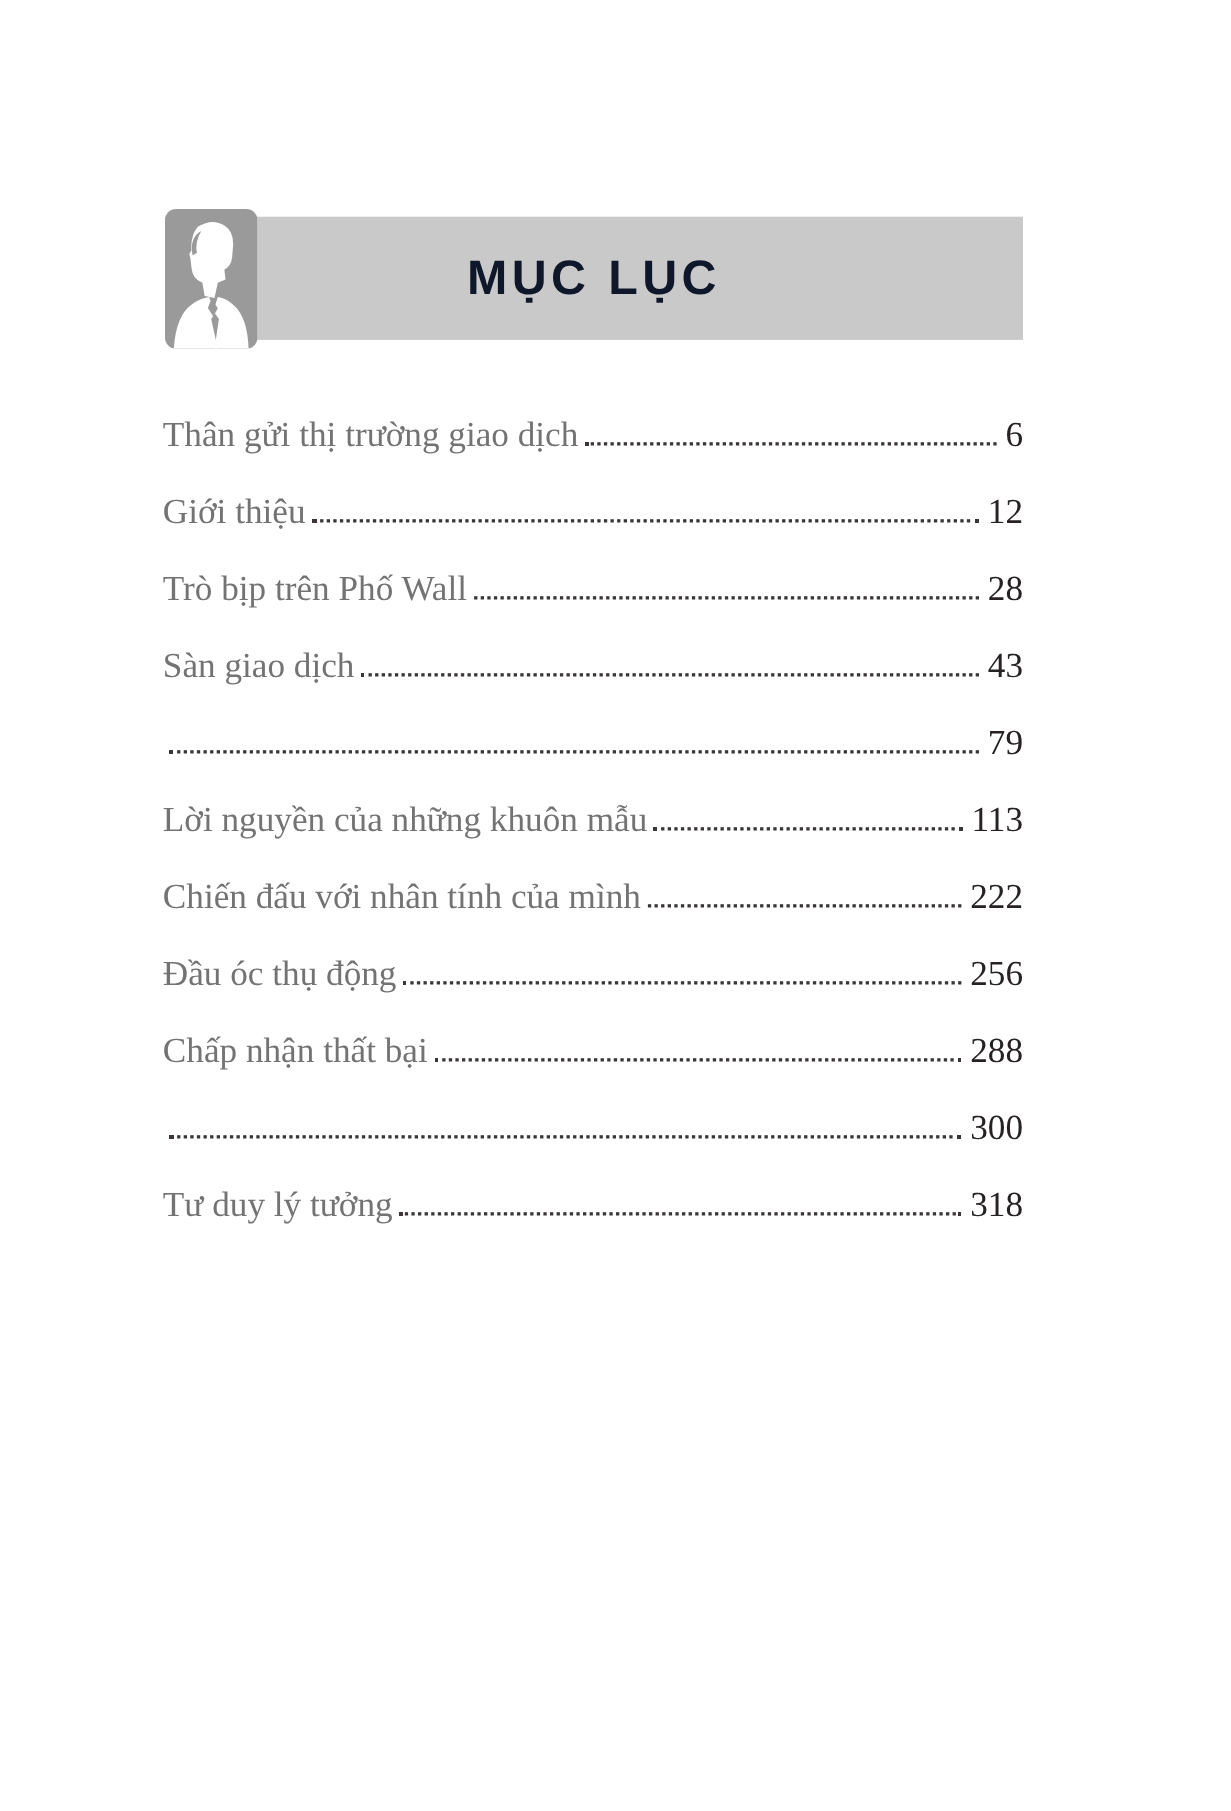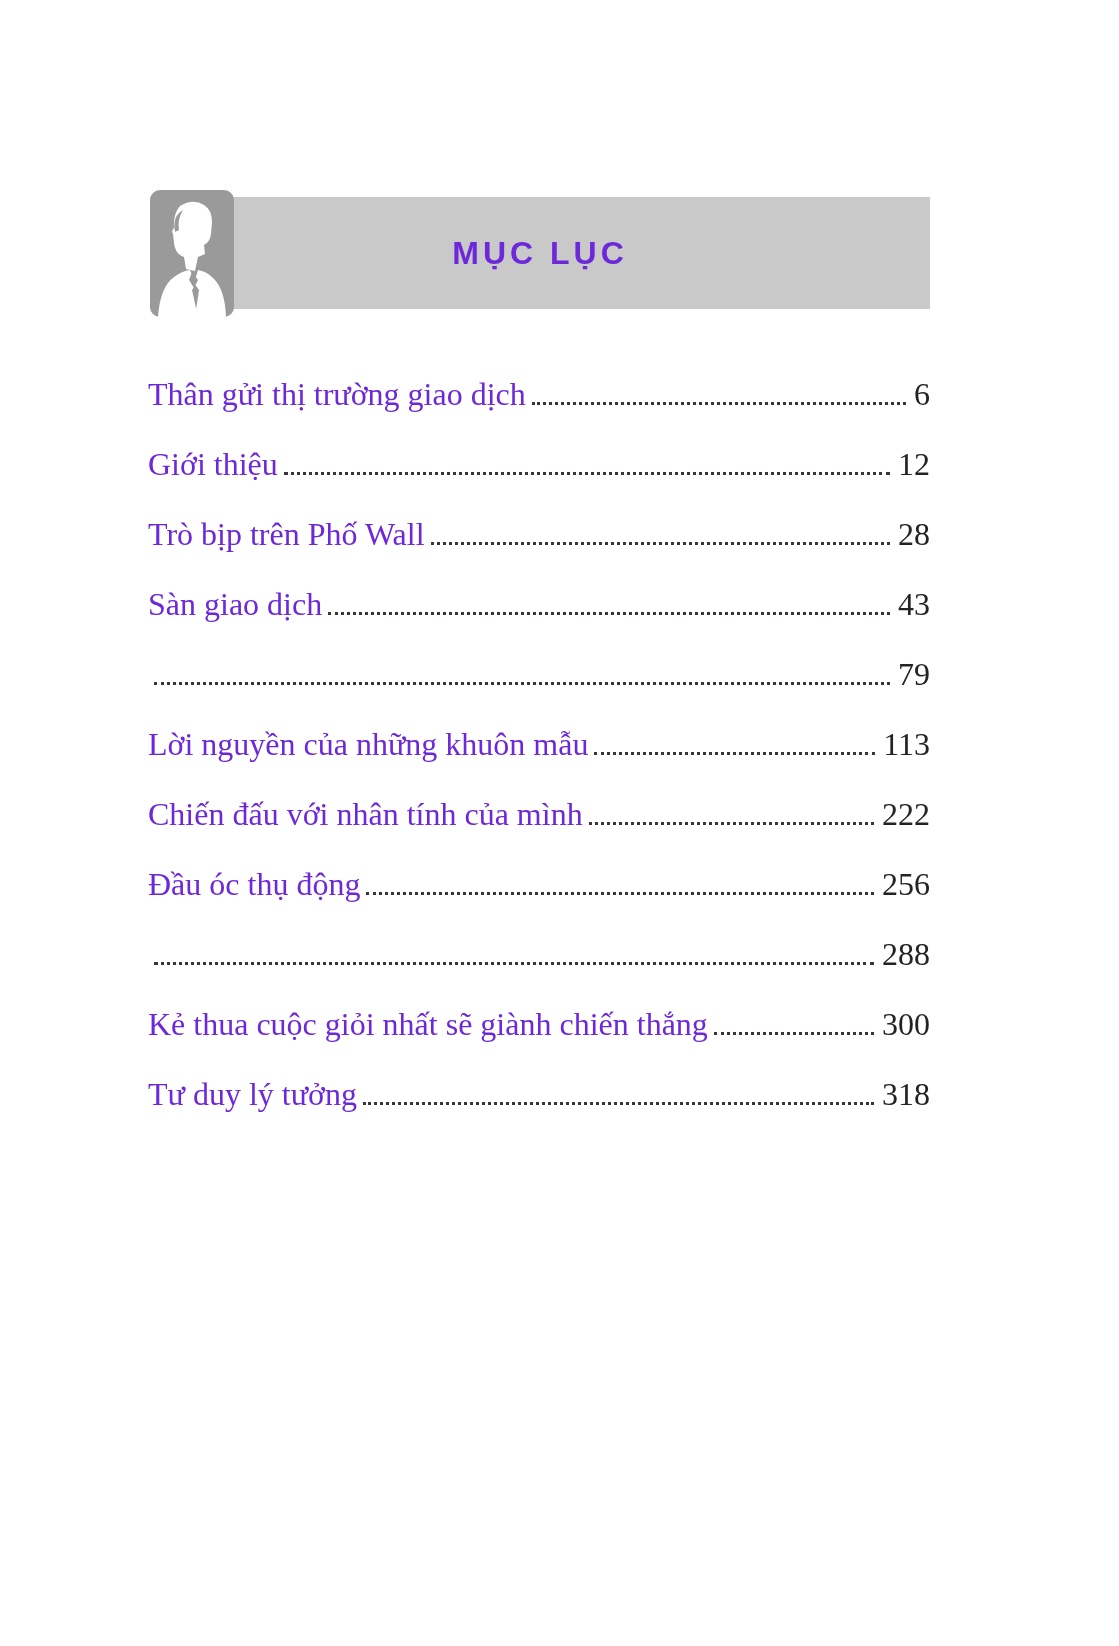--- a/index.html
+++ b/index.html
@@ -22,23 +22,23 @@
     width: 780px;
     height: 112px;
     background: #c9c9c9;
     display: flex;
     align-items: center;
     justify-content: center;
   }
   .header-title {
     font-family: "Liberation Sans", sans-serif;
     font-weight: 800;
-    font-size: 32px;
+    font-size: 44px;
     letter-spacing: 4px;
-    color: #6d28d9;
+    color: #0f172a;
   }
   .logo-box {
     position: absolute;
     left: 150px;
     top: 190px;
     width: 84px;
     height: 127px;
     z-index: 2;
   }
 
@@ -51,21 +51,21 @@
   }
   .toc-row {
     display: flex;
     align-items: flex-end;
     height: 70px;
     font-size: 32px;
     line-height: 1.05;
   }
   .toc-label {
     white-space: nowrap;
-    color: #6d28d9;
+    color: #737373;
   }
   .toc-leader {
     flex: 1;
     border-bottom: 3px dotted #3a3637;
     margin: 0 8px 7px 6px;
     min-width: 20px;
   }
   .toc-num {
     white-space: nowrap;
     color: #262223;
@@ -139,26 +139,26 @@
     </div>
 
 
     <div class="toc-row">
       <span class="toc-label">Đầu óc thụ động</span>
       <span class="toc-leader"></span>
       <span class="toc-num">256</span>
     </div>
 
     <div class="toc-row">
+      <span class="toc-label">Chấp nhận thất bại</span>
       <span class="toc-leader"></span>
       <span class="toc-num">288</span>
     </div>
 
     <div class="toc-row">
-      <span class="toc-label">Kẻ thua cuộc giỏi nhất sẽ giành chiến thắng</span>
       <span class="toc-leader"></span>
       <span class="toc-num">300</span>
     </div>
 
     <div class="toc-row">
       <span class="toc-label">Tư duy lý tưởng</span>
       <span class="toc-leader"></span>
       <span class="toc-num">318</span>
     </div>
 

